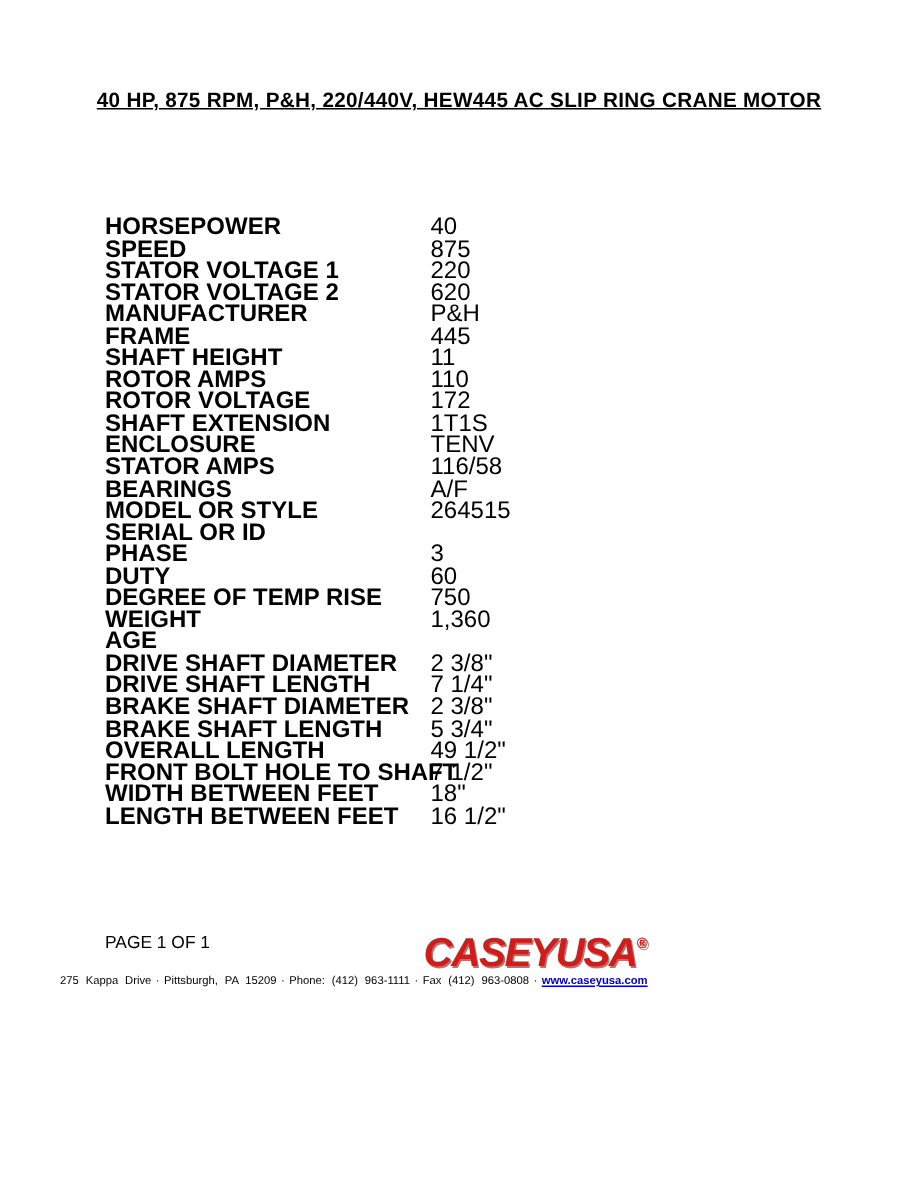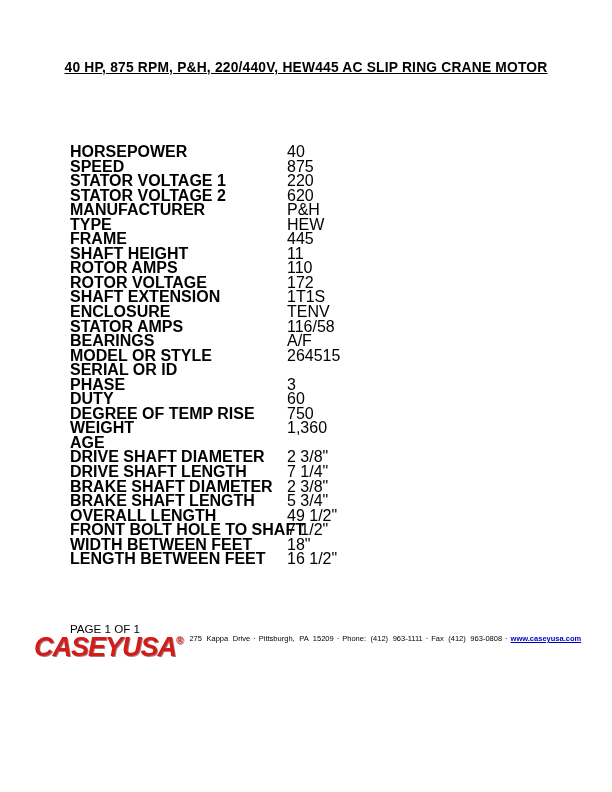--- a/index.html
+++ b/index.html
@@ -9,21 +9,21 @@
   }
   .title-wrap{position:absolute;top:58px;left:0;width:612px;text-align:center;}
   .doc-title{font-weight:bold;font-size:13.8px;text-decoration:underline;letter-spacing:.2px;white-space:nowrap;}
   .spec-list{position:absolute;top:145px;left:70px;}
   .spec-row{height:14.55px;line-height:14.55px;font-size:16px;white-space:nowrap;}
   .spec-label{display:inline-block;width:217px;font-weight:bold;}
   .spec-value{display:inline-block;}
   .inventory{position:absolute;top:621px;left:70px;font-size:11.6px;line-height:16px;}
   .inv-bold{font-weight:bold;}
   .inv-value{margin-left:13px;}
-  .footer{position:absolute;left:34px;bottom:19px;display:flex;}
+  .footer{position:absolute;left:34px;bottom:19px;display:flex;align-items:flex-end;flex-direction:column;}
   .logo{
     color:#d21c1a;font-weight:bold;font-style:italic;font-size:27px;line-height:1;
     letter-spacing:-1px;white-space:nowrap;
     text-shadow:1px 1px 0 rgba(100,10,10,.55);
   }
   .reg-mark{font-size:10px;vertical-align:12px;letter-spacing:0;}
   .footer-text{font-size:7.5px;word-spacing:2.5px;white-space:nowrap;padding-bottom:3px;margin-left:6px;}
   .dot{margin:0 3px;}
   .site-link{color:#0000bf;text-decoration:underline;cursor:pointer;font-weight:bold;}
 </style>
@@ -35,21 +35,20 @@
   <div class="title-wrap">
     <span class="doc-title">40 HP, 875 RPM, P&amp;H, 220/440V, HEW445 AC SLIP RING CRANE MOTOR</span>
   </div>
 
   <div class="spec-list" id="spec-list">
       <div class="spec-row"><span class="spec-label">HORSEPOWER</span><span class="spec-value">40</span></div>
       <div class="spec-row"><span class="spec-label">SPEED</span><span class="spec-value">875</span></div>
       <div class="spec-row"><span class="spec-label">STATOR VOLTAGE 1</span><span class="spec-value">220</span></div>
       <div class="spec-row"><span class="spec-label">STATOR VOLTAGE 2</span><span class="spec-value">620</span></div>
       <div class="spec-row"><span class="spec-label">MANUFACTURER</span><span class="spec-value">P&amp;H</span></div>
-      <div class="spec-row"><span class="spec-label">TYPE</span><span class="spec-value">HEW</span></div>
       <div class="spec-row"><span class="spec-label">FRAME</span><span class="spec-value">445</span></div>
       <div class="spec-row"><span class="spec-label">SHAFT HEIGHT</span><span class="spec-value">11</span></div>
       <div class="spec-row"><span class="spec-label">ROTOR AMPS</span><span class="spec-value">110</span></div>
       <div class="spec-row"><span class="spec-label">ROTOR VOLTAGE</span><span class="spec-value">172</span></div>
       <div class="spec-row"><span class="spec-label">SHAFT EXTENSION</span><span class="spec-value">1T1S</span></div>
       <div class="spec-row"><span class="spec-label">ENCLOSURE</span><span class="spec-value">TENV</span></div>
       <div class="spec-row"><span class="spec-label">STATOR AMPS</span><span class="spec-value">116/58</span></div>
       <div class="spec-row"><span class="spec-label">BEARINGS</span><span class="spec-value">A/F</span></div>
       <div class="spec-row"><span class="spec-label">MODEL OR STYLE</span><span class="spec-value">264515</span></div>
       <div class="spec-row"><span class="spec-label">SERIAL OR ID</span><span class="spec-value"></span></div>

